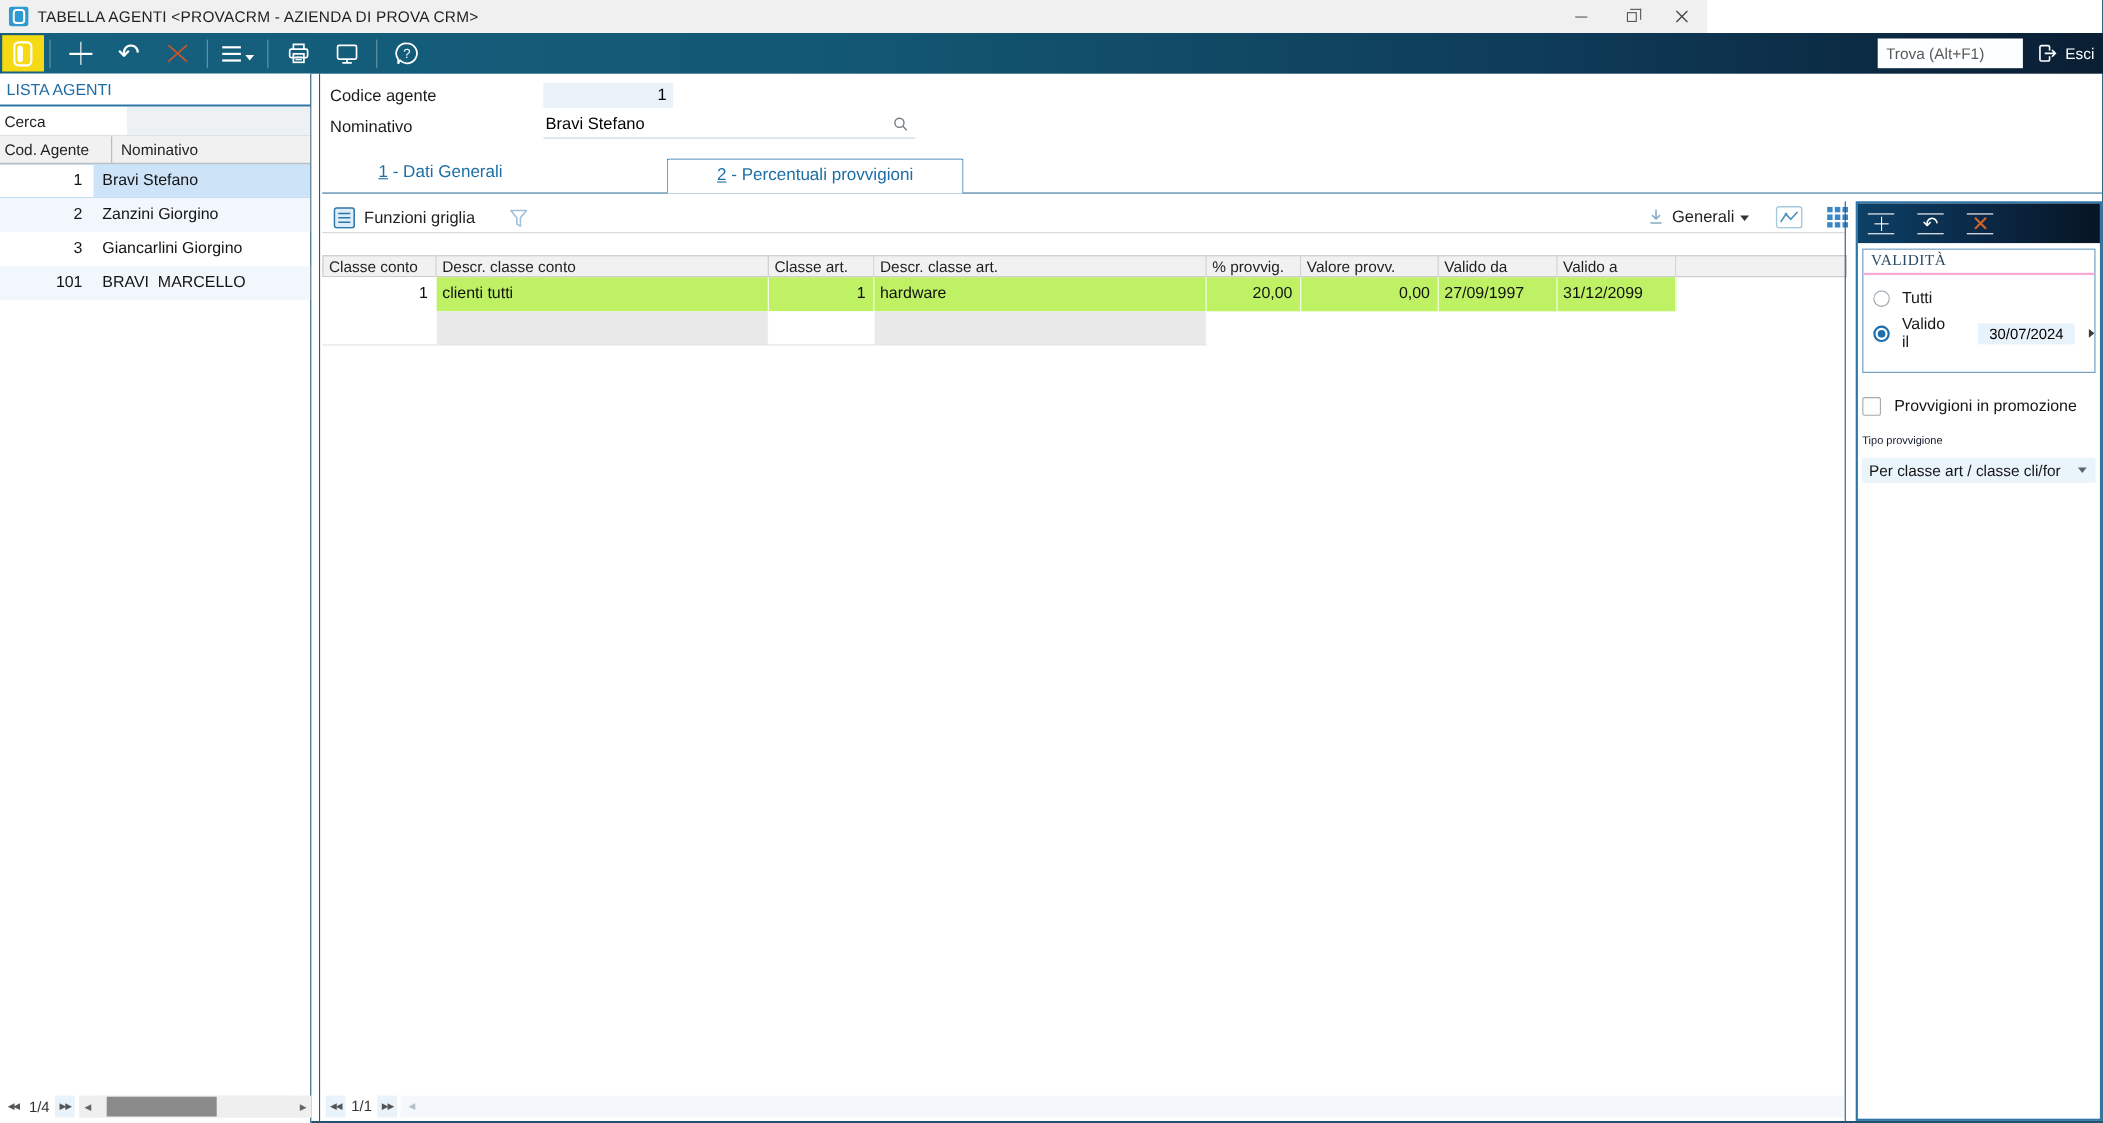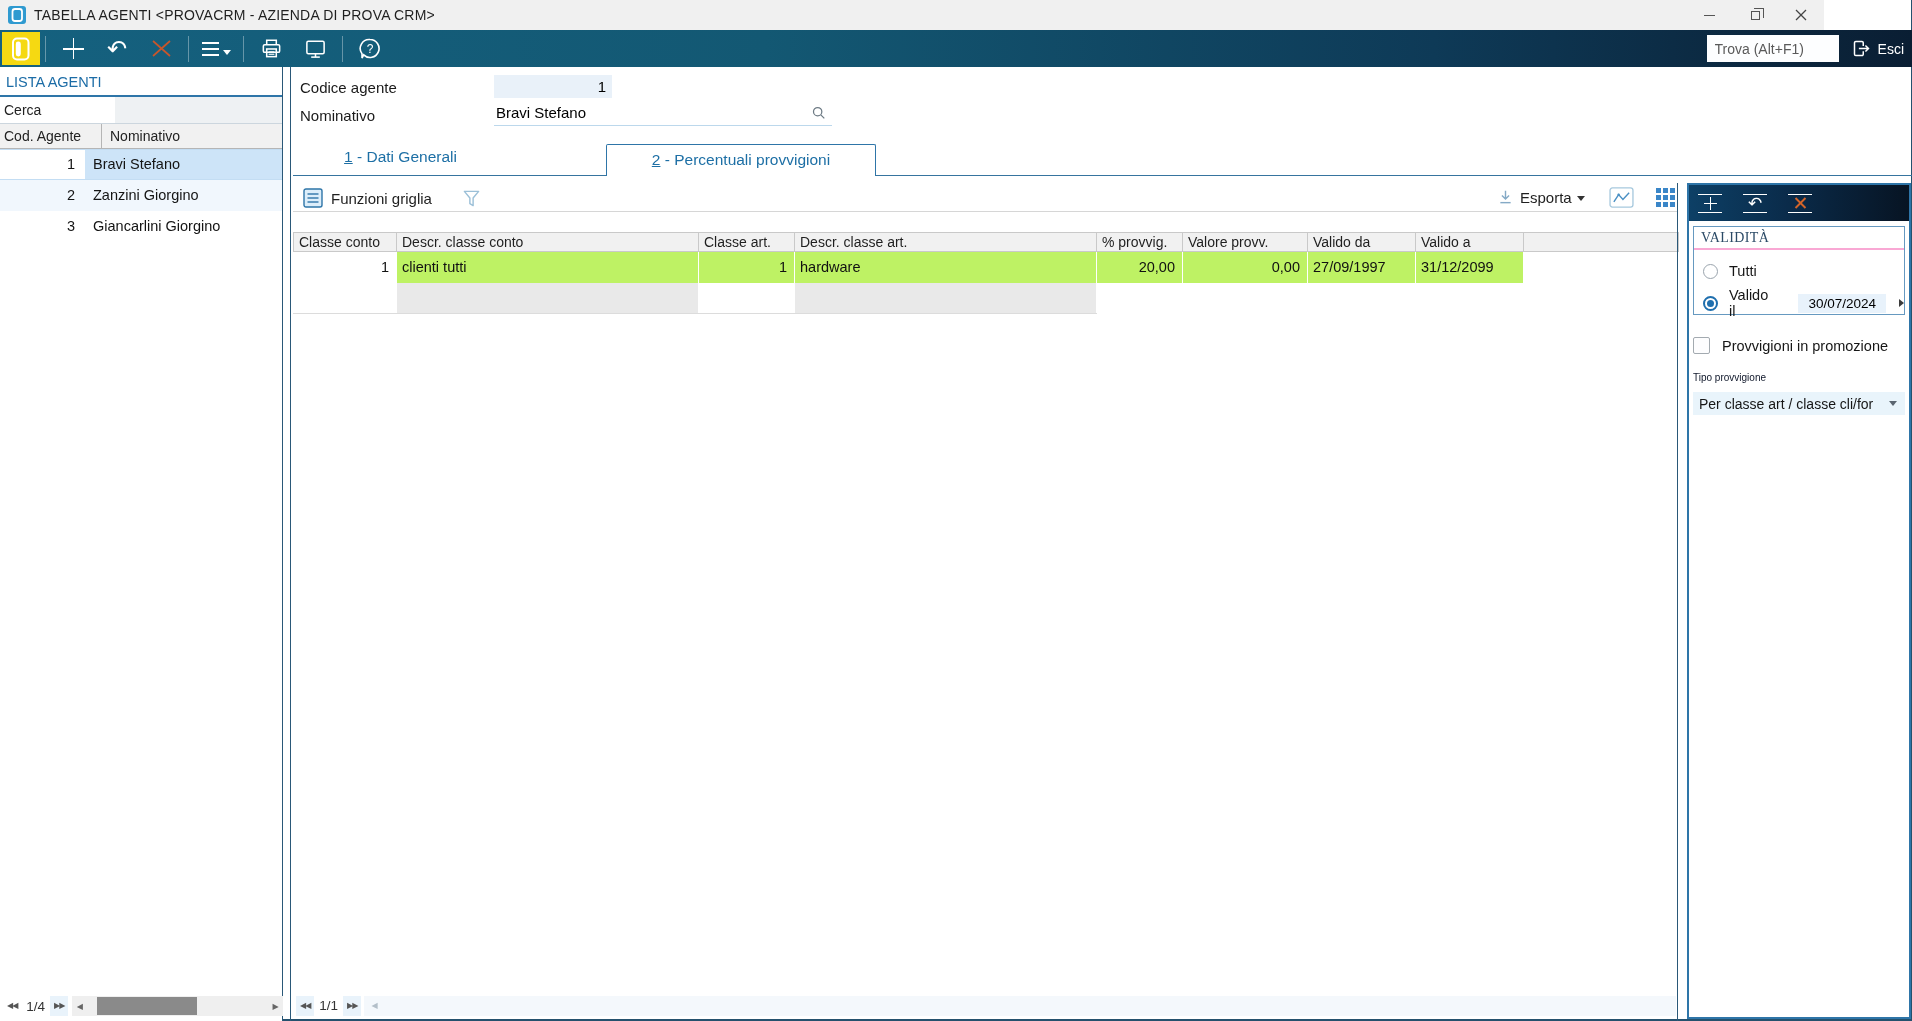--- a/index.html
+++ b/index.html
@@ -1,21 +1,21 @@
 <!DOCTYPE html>
 <html><head>
 <meta charset="utf-8">
 <style>
   * { margin:0; padding:0; box-sizing:border-box; }
   body { font-family:"Liberation Sans", sans-serif; background:#fff; }
   .app { position:relative; width:1912px; height:1021px; background:#fff; overflow:hidden;
          box-shadow: inset 0 -2px 0 #24516e, inset 1px 0 0 #24516e, inset -1px 0 0 #24516e; }
 
   
-  .titlebar { position:absolute; left:0; top:0; width:1824px; height:30px; background:#f0f0f0;
+  .titlebar { position:absolute; left:0; top:0; width:1552px; height:30px; background:#f0f0f0;
               display:flex; align-items:center; }
   .titlebar .logo { margin-left:8px; width:18px; height:18px; flex:0 0 auto; }
   .titlebar .title { margin-left:8px; font-size:14px; color:#1f1f1f; letter-spacing:.2px; }
   .winbtns { margin-left:auto; display:flex; height:30px; }
   .winbtn { width:46px; height:30px; display:flex; align-items:center; justify-content:center; }
   .mini-glyph { width:11px; height:1px; background:#555; }
   .restore-glyph { position:relative; width:9px; height:9px; border:1px solid #555; background:#f0f0f0; }
   .restore-glyph::before { content:""; position:absolute; left:2px; top:-4px; width:9px; height:9px;
                            border:1px solid #555; border-left:none; border-bottom:none; }
 
@@ -131,21 +131,21 @@
   .pic .g { height:17px; display:flex; align-items:center; justify-content:center; color:#fff; }
   .pic .g.plus { position:relative; width:15px; }
   .pic .g.plus::before,.pic .g.plus::after { content:""; position:absolute; background:#fff; }
   .pic .g.plus::before { left:1px; top:8px; width:13px; height:1.4px; }
   .pic .g.plus::after { left:7px; top:2px; width:1.4px; height:13px; }
   .pic .g.undo { font-size:17px; }
   .vbox { margin:5px 4px 0 4px; border:1px solid #6699c0; }
   .vtitle { height:23px; line-height:22px; padding-left:7px; font-size:14px; color:#2b4a66;
             letter-spacing:.4px; border-bottom:2px solid #f9a8d4;font-family:Liberation Serif, serif; }
   .vrow { display:flex; align-items:center; gap:11px; padding-left:9px; margin-top:10px; height:22px; }
-  .vrow:last-child { margin-bottom:0; }
+  .vrow:last-child { margin-bottom:24px; }
   .radio { width:15px; height:15px; border-radius:50%; border:1px solid #9aa4ad; background:#fff; flex:0 0 auto; }
   .radio.checked { border:2px solid #1f6fae; position:relative; }
   .radio.checked::after { content:""; position:absolute; left:2px; top:2px; width:7px; height:7px;
                           border-radius:50%; background:#1f6fae; }
   .vlbl { font-size:14.5px; color:#161616; }
   .datefield { width:90px; height:19px; background:#e8f2fb; font-size:13.5px; text-align:center;
                line-height:19px; margin-left:10px; }
   .dar { width:0; height:0; border-top:4px solid transparent; border-bottom:4px solid transparent;
          border-left:5px solid #3c3c3c; margin-left:2px; }
   .chkrow { display:flex; align-items:center; gap:12px; margin-top:22px; padding-left:4px; }
@@ -258,20 +258,24 @@
       <span class="rc2">Bravi Stefano</span>
     </div>
     <div class="sb-row alt">
       <span class="rc1">2</span>
       <span class="rc2">Zanzini Giorgino</span>
     </div>
     <div class="sb-row">
       <span class="rc1">3</span>
       <span class="rc2">Giancarlini Giorgino</span>
     </div>
+    <div class="sb-row alt">
+      <span class="rc1">101</span>
+      <span class="rc2">BRAVI  MARCELLO</span>
+    </div>
   </div>
   <div class="vline1"></div>
   <div class="sb-bottom">
     <span class="pgbtn plain">◀◀</span>
     <span class="pglabel">1/4</span>
     <span class="pgbtn">▶▶</span>
     <div class="sb-scroll">
       <span class="scr-arrow">◀</span>
       <div class="scr-track">
         <div class="scr-thumb"></div>
@@ -309,21 +313,21 @@
     <span class="gt-label">Funzioni griglia</span>
     <svg class="gt-funnel" width="19" height="21" viewBox="0 0 20 22">
       <path d="M2.5 3.5h15l-5.8 7v8l-3.4-2v-6z" stroke="#9cc0d8" stroke-width="1.5" fill="none" stroke-linejoin="round"></path>
     </svg>
   </div>
   <div class="gt-right">
     <svg width="19" height="19" viewBox="0 0 24 24">
       <path d="M12 3.5v10M7.5 9.5l4.5 4.5 4.5-4.5" stroke="#85aac6" stroke-width="1.8" fill="none"></path>
       <line x1="5.5" y1="18.5" x2="18.5" y2="18.5" stroke="#85aac6" stroke-width="1.8"></line>
     </svg>
-    <span class="gt-esporta">Esporta</span>
+    <span class="gt-esporta">Generali</span>
     <span class="caret-d"></span>
     <svg width="25" height="21" viewBox="0 0 26 22" style="margin-left:24px;">
       <rect x="1" y="1" width="24" height="20" rx="2.5" fill="#fff" stroke="#a7c9de" stroke-width="1.4"></rect>
       <path d="M5 15.5 10 8l4.5 5L21 6" stroke="#4a90c4" stroke-width="1.5" fill="none"></path>
       <circle cx="10" cy="8" r="1.3" fill="#4a90c4"></circle>
     </svg>
     <svg width="19" height="19" viewBox="0 0 19 19" style="margin-left:22px;">
       <g fill="#3a86c8">
         <rect x="0" y="0" width="5" height="5"></rect>
           <rect x="7" y="0" width="5" height="5"></rect>

